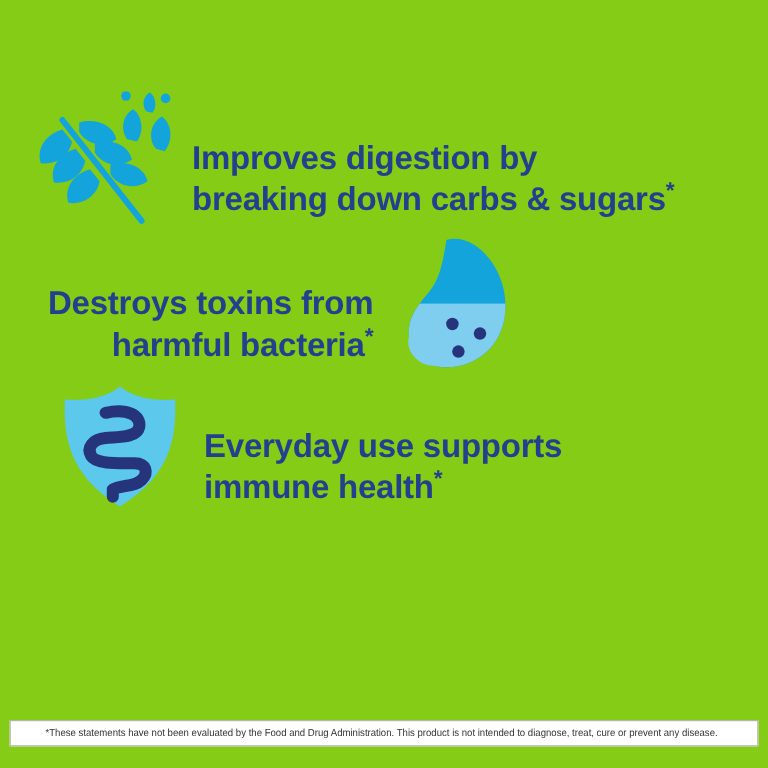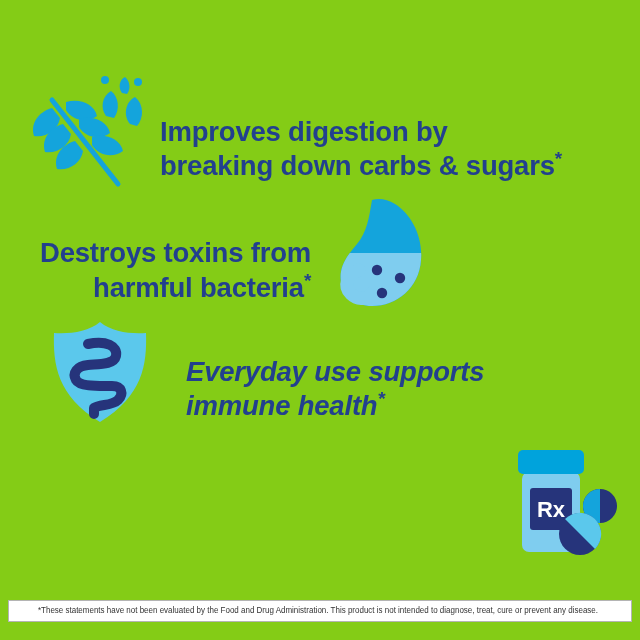--- a/index.html
+++ b/index.html
@@ -65,21 +65,21 @@
   #row-2 .benefit-text { text-align: right; margin-right: 14px; }
   #row-2 .icon-slot { width: 110px; height: 115px; flex: 0 0 110px; }
 
   
   #row-3 {
     top: 320px;
     left: 44px;
     width: 590px;
   }
   #row-3 .icon-slot { width: 112px; height: 104px; flex: 0 0 112px; }
-  #row-3 .benefit-text { text-align: left; margin-left: 30px; font-style: italic; }
+  #row-3 .benefit-text { text-align: left; margin-left: 14px; }
 
   
   #row-4 {
     top: 444px;
     left: 22px;
     width: 600px;
     justify-content: flex-end;
   }
   #row-4 .benefit-text { text-align: right; margin-right: 18px; }
   #row-4 .icon-slot { width: 110px; height: 112px; flex: 0 0 110px; }
@@ -197,41 +197,20 @@
           </g>
         </svg>
       </div>
       <div class="benefit-text">
         <span>Everyday use supports
 immune health</span><span class="star">*</span>
       </div>
     </div>
 
     <div class="benefit-row" id="row-4">
-      <div class="icon-slot">
-        <svg viewBox="0 0 110 112" xmlns="http://www.w3.org/2000/svg">
-
-          <rect x="10" y="28" width="58" height="80" rx="7" fill="#7FCDEF"></rect>
-
-          <rect x="6" y="6" width="66" height="24" rx="5" fill="#00A3DC"></rect>
-
-          <rect x="18" y="44" width="42" height="42" rx="3" fill="#26347B"></rect>
-          <text x="39" y="73" text-anchor="middle" fill="#FFFFFF" font-family="Liberation Sans, sans-serif" font-size="22" font-weight="bold">Rx</text>
-
-          <g>
-            <circle cx="88" cy="62" r="17" fill="#26347B"></circle>
-            <path d="M88 45 A17 17 0 0 0 88 79 Z" fill="#14A4DC"></path>
-          </g>
-
-          <g>
-            <circle cx="68" cy="90" r="21" fill="#26347B"></circle>
-            <path d="M53 75 A21 21 0 0 1 83 105 Z" fill="#5BC8EC"></path>
-          </g>
-        </svg>
-      </div>
     </div>
 
   </div>
 
   <div class="disclaimer-wrap">
     <div class="disclaimer-box">
       <div class="disclaimer-text">*These statements have not been evaluated by the Food and Drug Administration. This product is not intended to diagnose, treat, cure or prevent any disease.</div>
     </div>
   </div>
 

